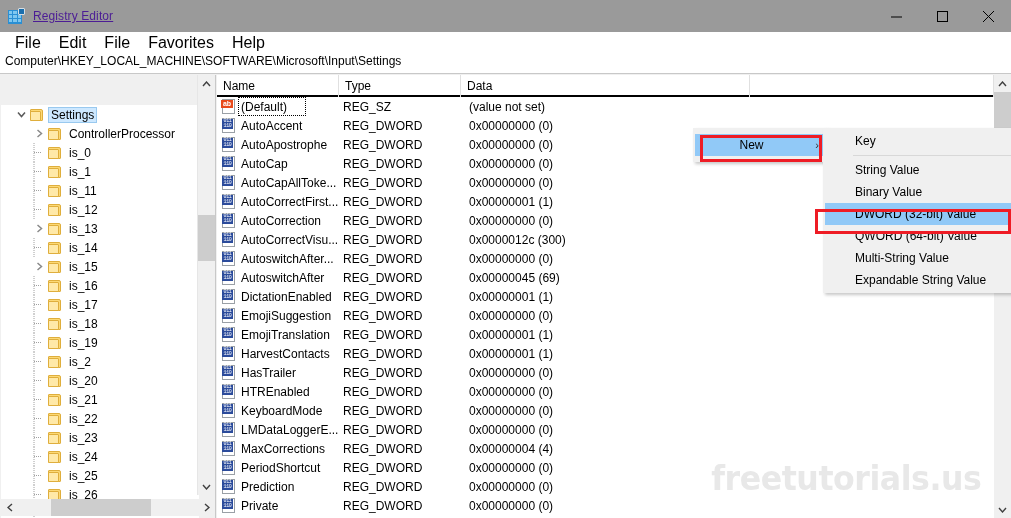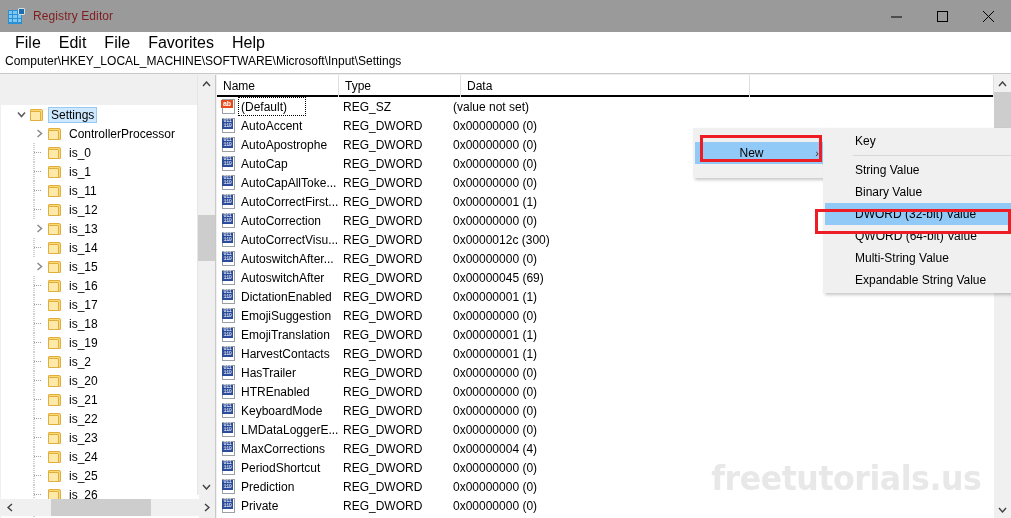--- a/index.html
+++ b/index.html
@@ -31,21 +31,21 @@
     background: #2a8fd4;
     display: grid; grid-template-columns: 1fr 1fr 1fr; grid-template-rows: 1fr 1fr 1fr;
     gap: 1px; padding: 1px;
   }
   .ti-grid i { background: #7fc7ef; display: block; }
   .ti-badge {
     position: absolute; right: 0; top: 0; width: 7px; height: 7px;
     background: #1b6fae; border: 1px solid #d7dde2; border-radius: 1px;
   }
   .title-text {
-    font-size: 12px; color: #7f1d1d; letter-spacing: .1px;
+    font-size: 12px; color: #4c1d95; letter-spacing: .1px; text-decoration: underline;
   }
   .win-buttons {
     position: absolute; right: 0; top: 0; height: 32px; display: flex;
   }
   .win-btn {
     width: 46px; height: 32px; display: flex; align-items: center; justify-content: center;
     color: #000;
   }
   .win-btn svg { display: block; }
 
@@ -166,21 +166,21 @@
     background: #ffffff; border: 1px solid #9aa0a6;
   }
   .vicon.dw .bits {
     position: absolute; left: 1px; top: 1px; width: 11px; height: 10px;
     background: #2b4b9b; color: #ffffff; font-size: 5px; line-height: 5px;
     font-family: "Liberation Mono", monospace; letter-spacing: -0.3px;
     text-align: center; padding-top: 0px;
   }
   .c-name { position: absolute; left: 24px; }
   .c-type { position: absolute; left: 126px; }
-  .c-data { position: absolute; left: 236px; }
+  .c-data { position: absolute; left: 252px; }
   .lrow.focused .c-name-box {
     position: absolute; left: 22px; top: 1px; height: 17px;
     outline: 1px dotted #000;
   }
 
   
   .list-vscroll {
     position: absolute; right: 0; top: 0; width: 17px; height: 443px;
     background: #f0f0f0;
   }
@@ -199,21 +199,21 @@
   }
 
   
   .ctx-parent {
     position: absolute; left: 693px; top: 128px; width: 135px;
     background: #f0f0f0;
     box-shadow: 2px 2px 3px rgba(0,0,0,.22);
     padding: 2px 0;
   }
   .ctx-parent-item {
-    position: relative; height: 22px; margin: 12px 2px;
+    position: relative; height: 22px; margin: 4px 2px;
     display: flex; align-items: center;
     font-size: 12px; color: #000;
   }
   .ctx-parent-item.active { background: #91c9f7; }
   .ctx-parent-item .lbl { flex: 1 1 auto; text-align: center; }
   .ctx-parent-item .chev { width: 18px; text-align: center; color: #333; font-size: 11px; }
 
   .ctx-sub {
     position: absolute; left: 823px; top: 128px; width: 200px;
     background: #f0f0f0;

